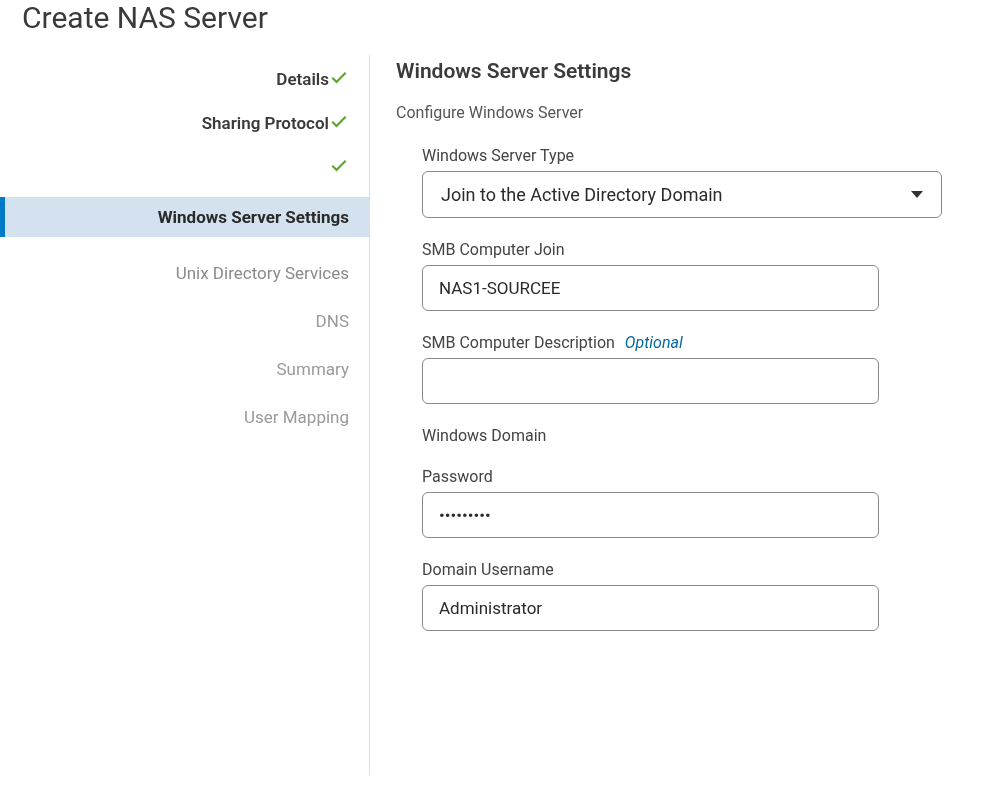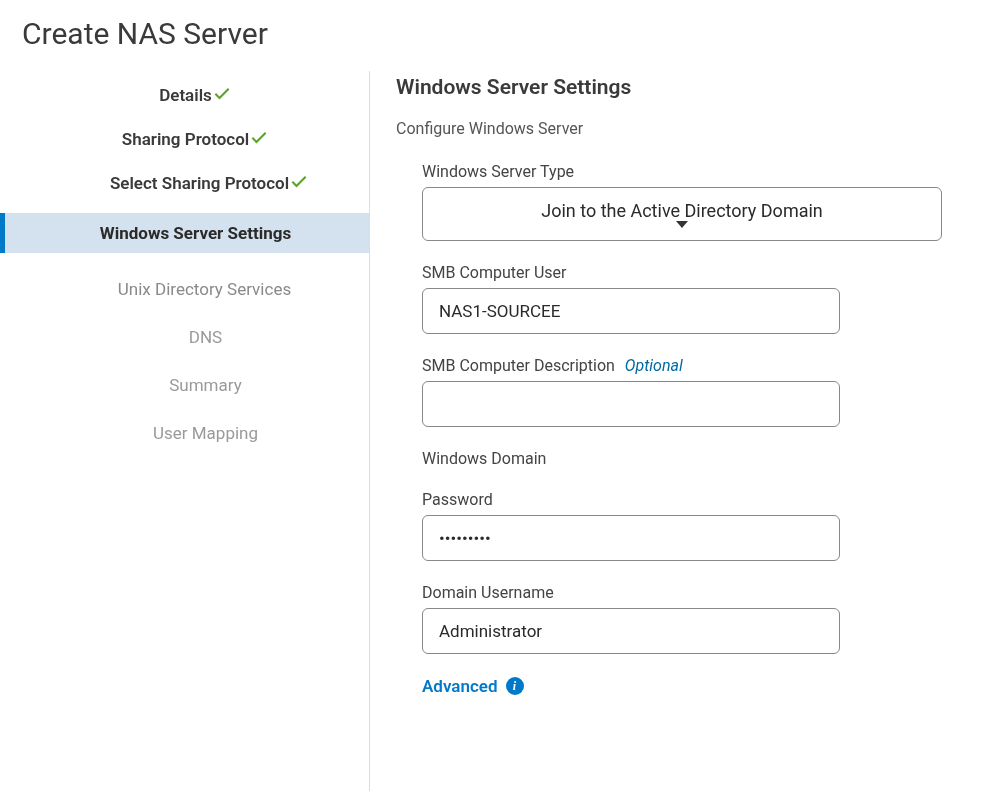--- a/index.html
+++ b/index.html
@@ -12,37 +12,37 @@
       background: #ffffff;
       width: 984px;
       height: 796px;
       overflow: hidden;
       color: #2a2a2a;
     }
     .page-title {
       font-size: 30px;
       font-weight: 400;
       color: #3a3a3a;
-      padding: 16px 22px 20px 22px;
+      padding: 0 22px 20px 22px;
     }
     .content {
       display: flex;
     }
     .sidebar {
       width: 370px;
       border-right: 1px solid #dcdcdc;
       min-height: 720px;
       padding-top: 2px;
       padding-bottom: 40px;
     }
     .nav-item {
       position: relative;
       display: flex;
       align-items: center;
-      justify-content: center;
+      justify-content: flex-end;
       padding: 10px 20px 10px 42px;
       font-size: 17px;
       color: #3a3a3a;
       font-weight: 600;
       cursor: pointer;
     }
     .nav-sub {
       padding-left: 70px;
       font-weight: 600;
     }
@@ -121,31 +121,30 @@
       border: 1px solid #888;
       border-radius: 6px;
       padding: 12px 18px;
       font-size: 18px;
       color: #2a2a2a;
       display: flex;
       align-items: center;
       justify-content: space-between;
       cursor: pointer;
       background: #fff;
-      flex-direction: column;
     }
     .caret-down {
       width: 0;
       height: 0;
       border-left: 6px solid transparent;
       border-right: 6px solid transparent;
       border-top: 7px solid #333;
     }
     .text-input {
-      width: 418px;
+      width: 457px;
       max-width: 100%;
       border: 1px solid #888;
       border-radius: 6px;
       padding: 12px 16px;
       font-size: 17px;
       color: #2a2a2a;
       font-family: inherit;
       background: #fff;
     }
     .advanced-row {
@@ -195,21 +194,20 @@
     <div class="nav-item">
       <span>Sharing Protocol</span>
       <span class="check-icon">
         <svg viewBox="0 0 24 24">
             <polyline points="4 13 9 18 20 7"></polyline>
           </svg>
       </span>
     </div>
 
     <div class="nav-item nav-sub">
-      <span>Select Sharing Protocol</span>
       <span class="check-icon">
         <svg viewBox="0 0 24 24">
             <polyline points="4 13 9 18 20 7"></polyline>
           </svg>
       </span>
     </div>
 
     <div class="nav-item nav-active spaced">
       <span>Windows Server Settings</span>
     </div>
@@ -240,21 +238,21 @@
 
       <div class="field">
         <label class="field-label">Windows Server Type</label>
         <div class="select-box">
           <span>Join to the Active Directory Domain</span>
           <span class="caret-down"></span>
         </div>
       </div>
 
       <div class="field">
-        <label class="field-label">SMB Computer User</label>
+        <label class="field-label">SMB Computer Join</label>
         <input class="text-input" type="text" value="NAS1-SOURCEE" style="">
       </div>
 
       <div class="field">
         <label class="field-label">
           <span>SMB Computer Description</span>
           <span class="optional-tag">Optional</span>
         </label>
         <input class="text-input" type="text" value="" style="">
       </div>
@@ -266,20 +264,16 @@
       <div class="field">
         <label class="field-label">Password</label>
         <input class="text-input" type="password" value="123456789" style="">
       </div>
 
       <div class="field">
         <label class="field-label">Domain Username</label>
         <input class="text-input" type="text" value="Administrator" style="">
       </div>
 
-      <div class="advanced-row">
-        <span class="advanced-link">Advanced</span>
-        <span class="info-icon">i</span>
-      </div>
 
     </div>
   </main>
 </div>
 
 </body></html>

